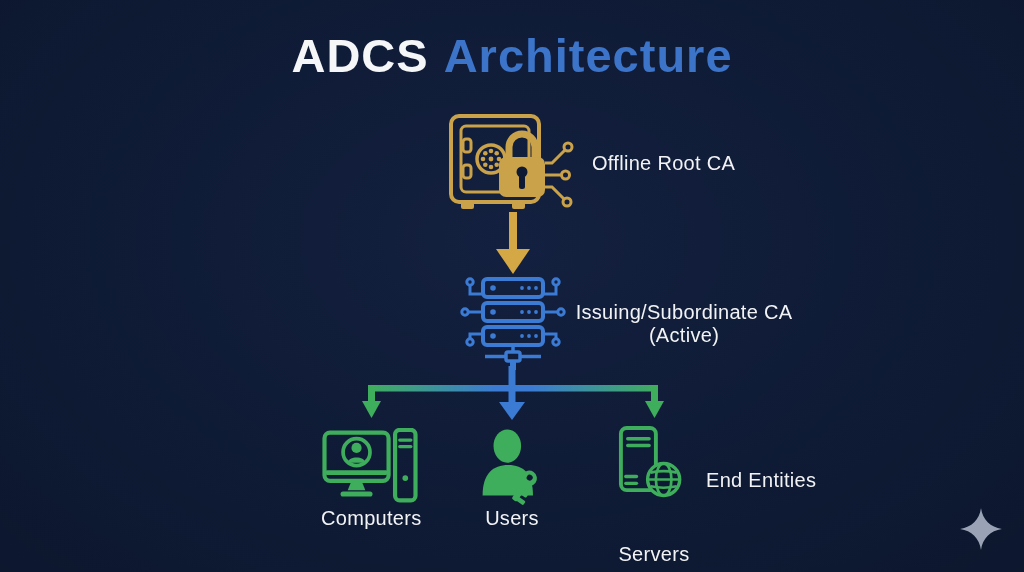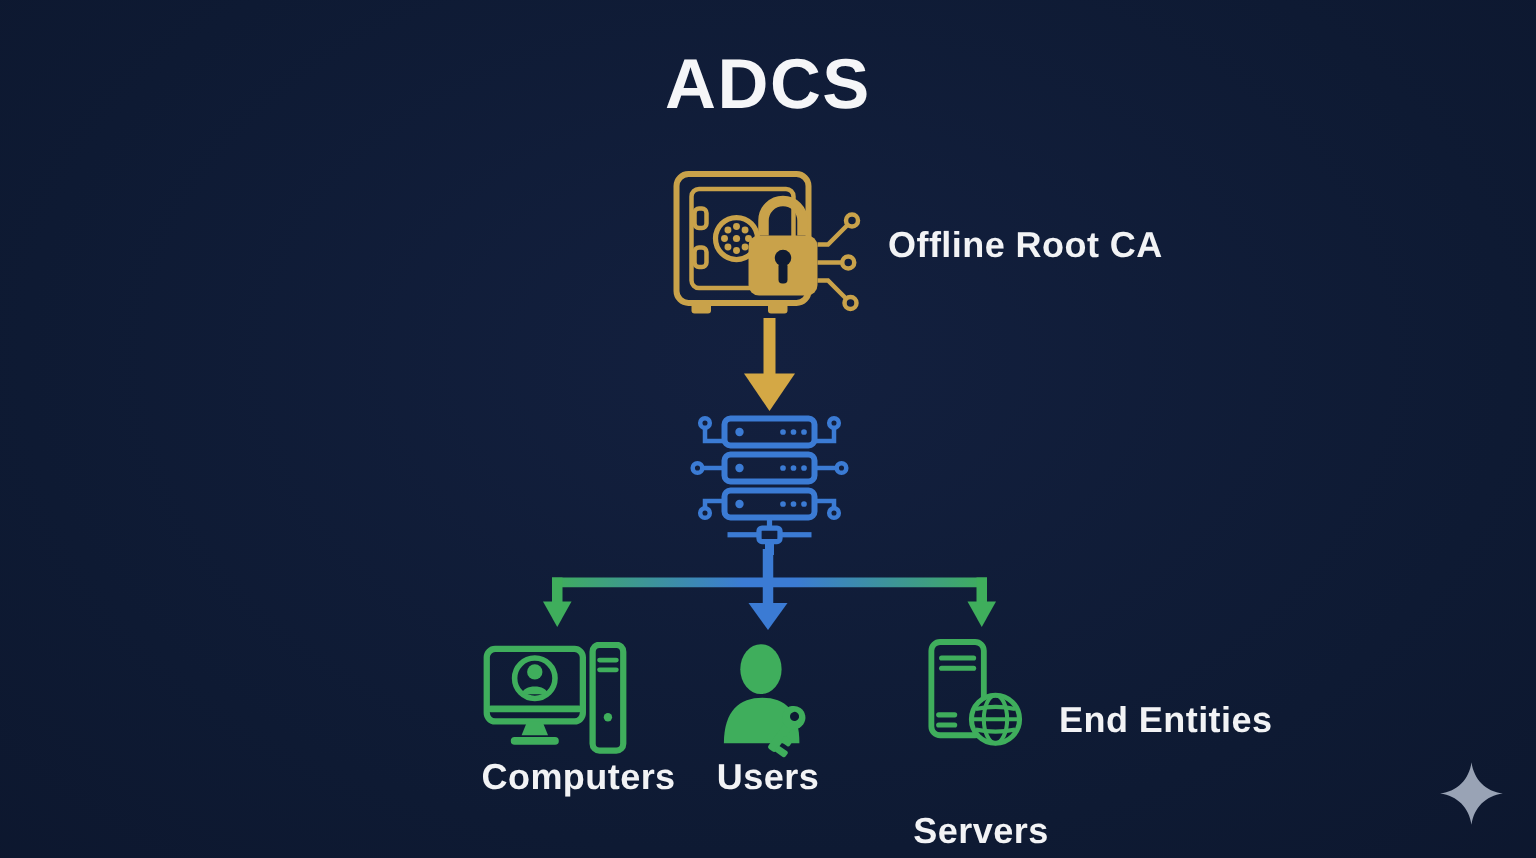--- a/index.html
+++ b/index.html
@@ -10,33 +10,34 @@
   }
   .abs{position:absolute;}
   .title{
     position:absolute;top:30px;left:0;width:1024px;margin:0;
     display:flex;justify-content:center;gap:15px;
     font-size:47px;font-weight:bold;letter-spacing:1px;line-height:1.1;
   }
   .title .t-white{color:#f5f6f8;}
   .title .t-blue{color:#3b74c9;}
   .label{
-    position:absolute;color:#f2f3f5;font-weight:bold;font-size:24px;line-height:23px;
+    position:absolute;color:#f2f3f5;font-weight:normal;font-size:20px;line-height:23px;
     letter-spacing:0.3px;white-space:nowrap;
   }
   .label.center{text-align:center;white-space:normal;}
   svg{display:block;width:100%;height:100%;}
 </style>
 </head>
 <body>
 
 <div class="slide">
 
   <h1 class="title">
     <span class="t-white">ADCS</span>
+    <span class="t-blue">Architecture</span>
   </h1>
 
   <div class="abs" style="left:448px;top:113px;width:128px;height:100px;">
     <svg viewBox="0 0 128 100">
       <g fill="none" stroke="#c9a24a">
         <rect x="3" y="3" width="88" height="86" rx="8" stroke-width="4"></rect>
         <rect x="13" y="13" width="68" height="66" rx="5" stroke-width="3"></rect>
         <rect x="15" y="26" width="8" height="13" rx="3" stroke-width="3"></rect>
         <rect x="15" y="52" width="8" height="13" rx="3" stroke-width="3"></rect>
         <circle cx="43" cy="46" r="14" stroke-width="3.5"></circle>
@@ -113,20 +114,24 @@
           <path d="M96 62.8 v-4.8 h-13"></path>
       </g>
       <g fill="none" stroke="#3b7bd4" stroke-width="3.5">
         <path d="M53 69 v7"></path>
         <rect x="46" y="76" width="14" height="9" rx="2"></rect>
         <path d="M25 80.5 h21"></path>
           <path d="M60 80.5 h21"></path>
         <path d="M53 85 v9" stroke-width="6"></path>
       </g>
     </svg>
+  </div>
+  <div class="label center" style="left:572px;top:301px;width:224px;">
+    <div>Issuing/Subordinate CA</div>
+    <div>(Active)</div>
   </div>
 
   <div class="abs" style="left:362px;top:366px;width:302px;height:56px;">
     <svg viewBox="0 0 302 56">
       <defs>
         <linearGradient id="branchGrad" x1="0" y1="0" x2="1" y2="0">
           <stop offset="0" stop-color="#3fae5c"></stop>
           <stop offset="0.44" stop-color="#3b7bd4"></stop>
           <stop offset="0.56" stop-color="#3b7bd4"></stop>
           <stop offset="1" stop-color="#3fae5c"></stop>

